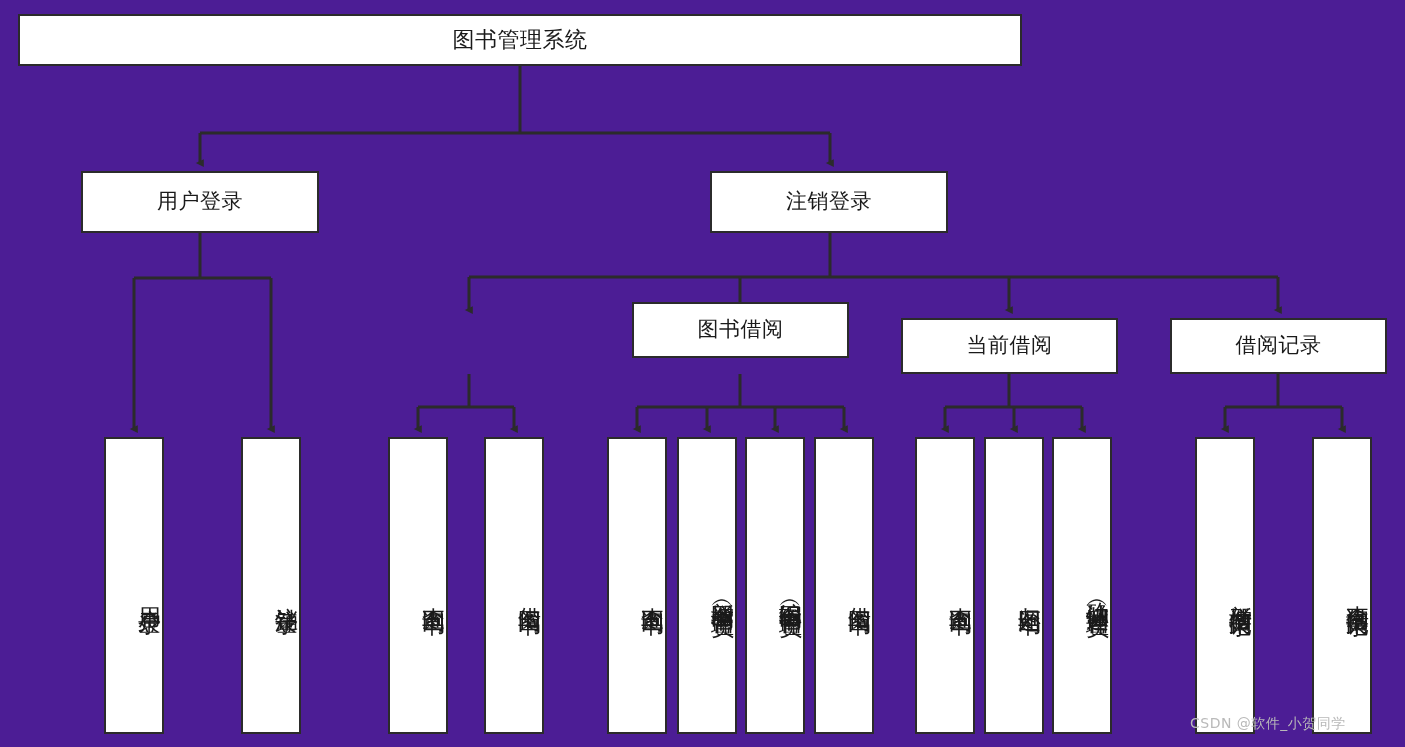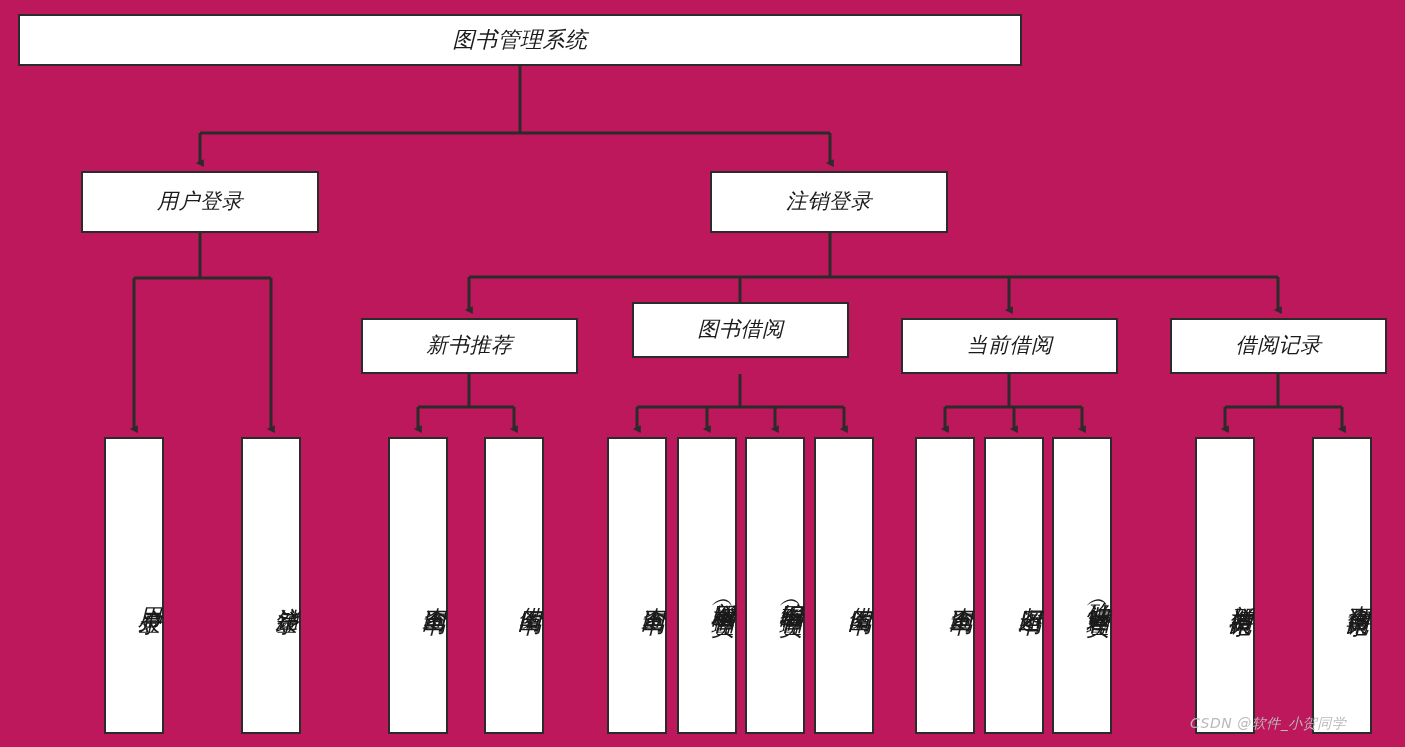--- a/index.html
+++ b/index.html
@@ -7,23 +7,22 @@
     padding: 0;
     background: #ffffff;
   }
   body {
     font-family: "DejaVu Sans", "Liberation Sans", sans-serif;
   }
   #canvas {
     position: relative;
     width: 1405px;
     height: 747px;
-    background: #be185d;
+    background: #4c1d95;
     overflow: hidden;
-    font-style: italic;
   }
   #edges {
     position: absolute;
     left: 0;
     top: 0;
     width: 1405px;
     height: 747px;
     pointer-events: none;
   }
   .node {
@@ -128,23 +127,20 @@
     <span>图书管理系统</span>
   </div>
 
   <div class="node node-h" style="left:81px; top:171px; width:238px; height:62px;">
     <span>用户登录</span>
   </div>
   <div class="node node-h" style="left:710px; top:171px; width:238px; height:62px;">
     <span>注销登录</span>
   </div>
 
-  <div class="node node-h" style="left:361px; top:318px; width:217px; height:56px;">
-    <span>新书推荐</span>
-  </div>
   <div class="node node-h" style="left:632px; top:302px; width:217px; height:56px;">
     <span>图书借阅</span>
   </div>
   <div class="node node-h" style="left:1170px; top:318px; width:217px; height:56px;">
     <span>借阅记录</span>
   </div>
   <div class="node node-h" style="left:901px; top:318px; width:217px; height:56px;">
     <span>当前借阅</span>
   </div>
 

